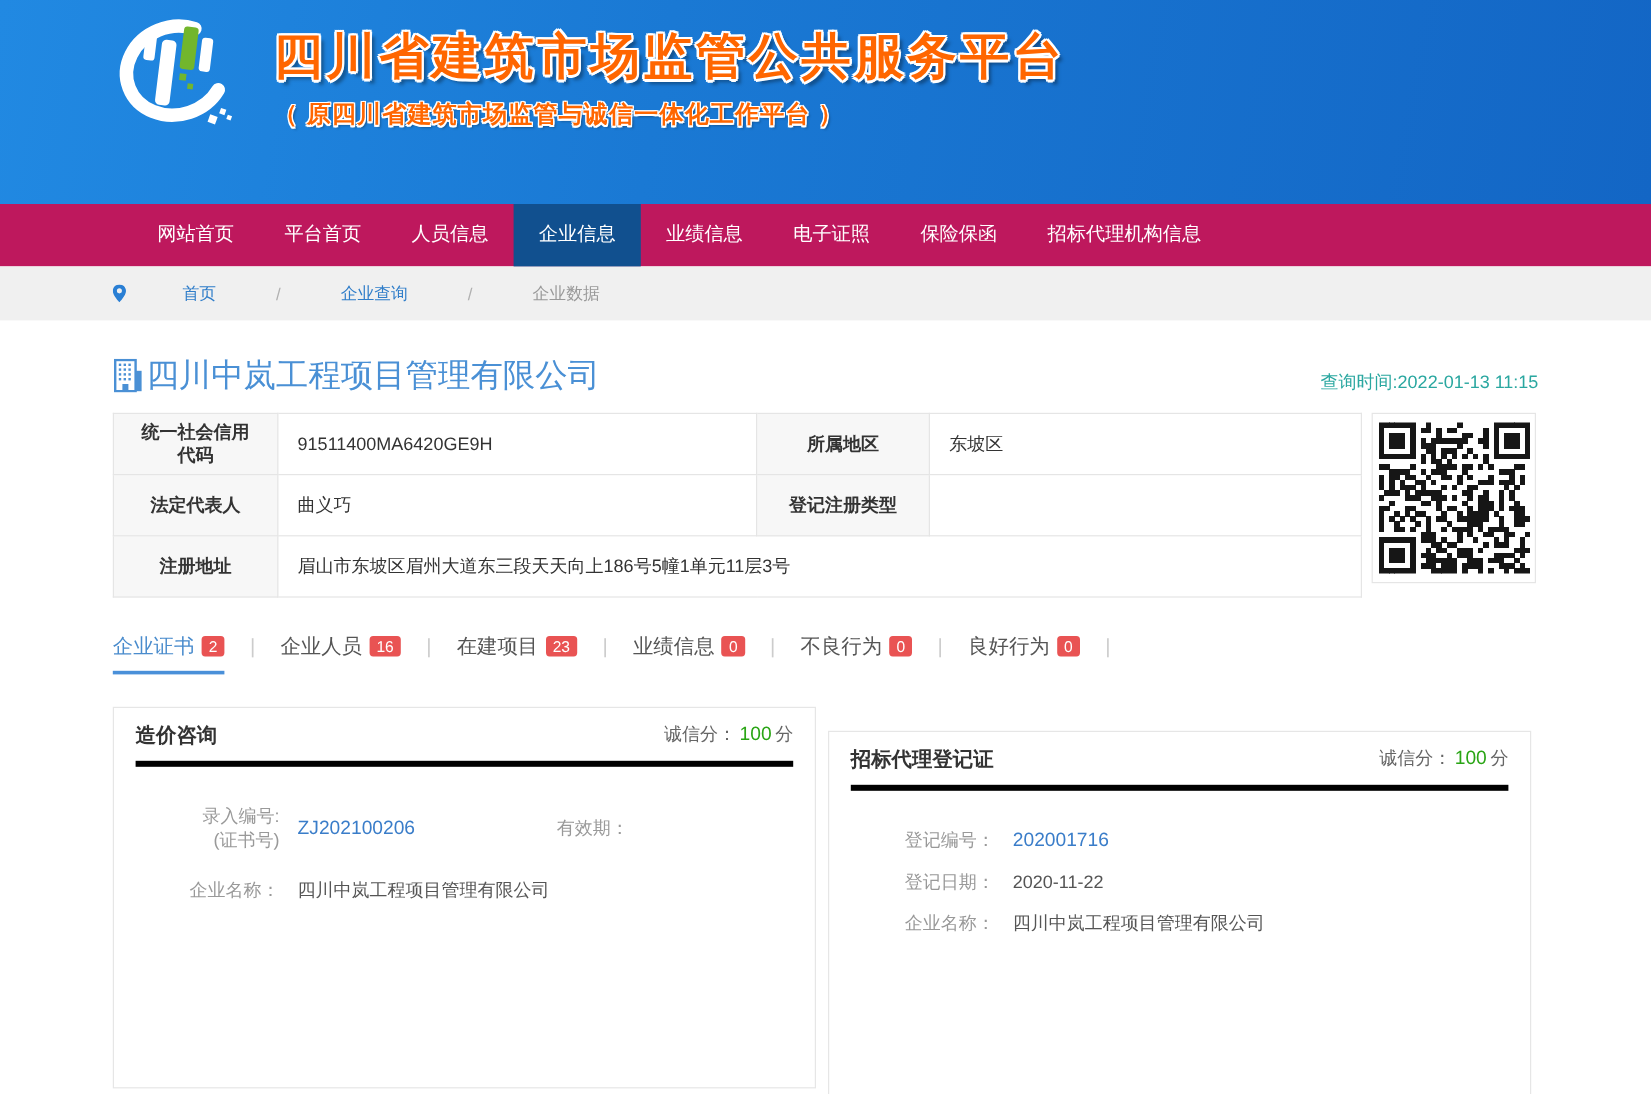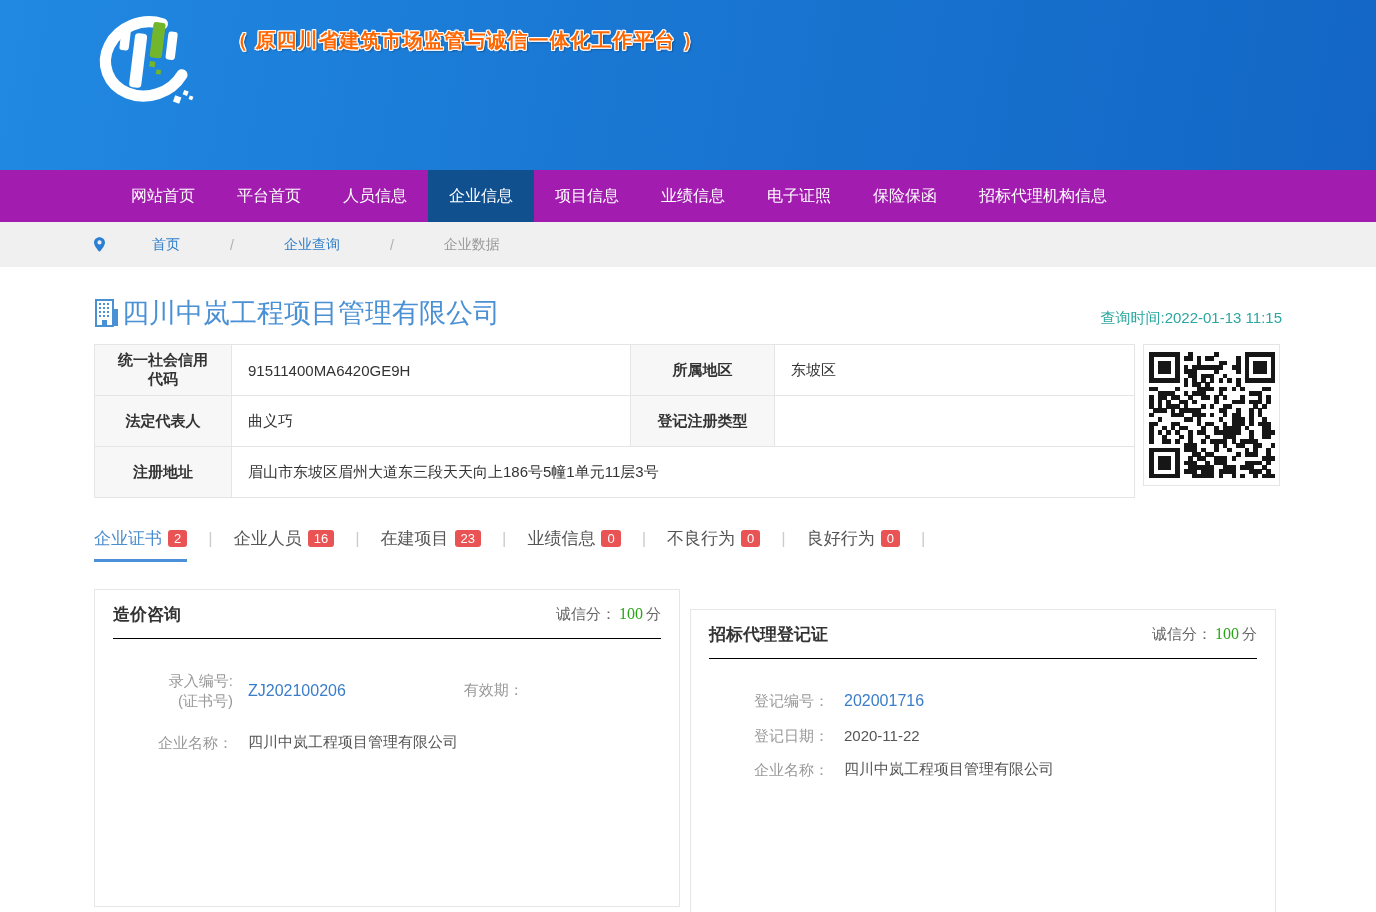--- a/index.html
+++ b/index.html
@@ -14,21 +14,21 @@
   .main-title { font-size:41px; font-weight:bold; color:#ff6600; letter-spacing:3px; white-space:nowrap;
     text-shadow:-2px 0 0 #fff,2px 0 0 #fff,0 -2px 0 #fff,0 2px 0 #fff,
       -1.5px -1.5px 0 #fff,1.5px -1.5px 0 #fff,-1.5px 1.5px 0 #fff,1.5px 1.5px 0 #fff,
       4px 4px 3px rgba(0,0,0,.35); }
   .sub-title { margin-top:7px; font-size:20px; font-weight:bold; color:#ff6600; letter-spacing:1px; white-space:nowrap;
     text-shadow:-1px 0 0 #fff,1px 0 0 #fff,0 -1px 0 #fff,0 1px 0 #fff,
       -1px -1px 0 #fff,1px -1px 0 #fff,-1px 1px 0 #fff,1px 1px 0 #fff,
       2px 2px 2px rgba(0,0,0,.3); }
 
   
-  .nav { background:#a21caf; height:52px;padding-left:32px; }
+  .nav { background:#be185d; height:52px;padding-left:32px; }
   .nav-inner { width:1188px; margin:0 auto; display:flex; }
   .nav-item { color:#fff; font-size:16px; line-height:52px; padding:0 21px; cursor:pointer; white-space:nowrap; }
   .nav-item.active { background:#11508f; }
 
   
   .breadcrumb { background:#f0f0f0; height:45px; }
   .crumb-inner { width:1188px; margin:0 auto; display:flex; align-items:center; height:100%; font-size:14px;gap:41px; }
   .pin { width:11px; height:15px; margin-right:6px; }
   .crumb-link { color:#2f7dc9; cursor:pointer; text-decoration:none; }
   .crumb-sep { color:#b0b0b0; margin:0 9px; }
@@ -53,21 +53,21 @@
   .tabs { margin-top:29px; display:flex; align-items:flex-start; font-size:17px; }
   .tab { display:flex; align-items:center; color:#555; cursor:pointer; padding-bottom:9px; border-bottom:3px solid transparent; }
   .tab.active { color:#4a8ccd; border-bottom-color:#4a90d9; }
   .badge { background:#e95353; color:#fff; font-size:13px; line-height:17px; border-radius:3px; padding:0 6px; margin-left:6px; }
   .tab-sep { color:#ccc; margin:0 21px; padding-top:2px; }
 
   
   .cards { display:flex; margin-top:27px; }
   .card { width:586px; height:318px; border:1px solid #e6e6e6; background:#fff; }
   .card + .card { margin-left:10px;margin-top:20px; }
-  .card-header { margin:0 18px; height:49px; display:flex; justify-content:space-between; align-items:center; border-bottom:1px solid #000000;font-family:Liberation Serif, serif; }
+  .card-header { margin:0 18px; height:49px; display:flex; justify-content:space-between; align-items:center; border-bottom:5px solid #000000; }
   .card-title { font-size:17px; font-weight:bold; color:#333; }
   .score { font-size:15px; color:#666; }
   .score-num { color:#2aa515; font-size:16px; margin:0 3px; }
   .card-body { padding:32px 18px 0 60px; font-size:15px; }
   .frow { display:flex; align-items:center; margin-bottom:23px; }
   .flabel { width:78px; text-align:right; color:#999; line-height:1.3; flex-shrink:0; }
   .fvalue { margin-left:15px; color:#555; }
   .fvalue.link { color:#3a7dc9; cursor:pointer; font-size:16px; }
   .fvalidity { margin-left:118px; color:#999; }
   .rrow { display:flex; align-items:center; margin-bottom:15px; }
@@ -87,32 +87,32 @@
         <rect x="69" y="16" width="13" height="38" rx="3" fill="#72b62c"></rect>
         <rect x="70" y="58" width="6" height="6" fill="#72b62c"></rect>
         <rect x="78" y="66" width="5" height="5" fill="#72b62c"></rect>
         <rect x="86" y="24" width="10" height="30" rx="3" fill="#fff"></rect>
       </g>
       <rect x="96" y="96" width="7" height="7" fill="#fff" transform="rotate(20 99 99)"></rect>
       <rect x="106" y="90" width="5" height="5" fill="#fff" transform="rotate(20 108 92)"></rect>
       <rect x="112" y="96" width="4" height="4" fill="#fff" transform="rotate(20 114 98)"></rect>
     </svg>
     <div class="title-block">
+      <div class="main-title">四川省建筑市场监管公共服务平台</div>
       <div class="sub-title">（ 原四川省建筑市场监管与诚信一体化工作平台 ）</div>
     </div>
   </div>
 </div>
 
 <div class="nav">
   <div class="nav-inner">
     <div class="nav-item">网站首页</div>
     <div class="nav-item">平台首页</div>
     <div class="nav-item">人员信息</div>
     <div class="nav-item active">企业信息</div>
-    <div class="nav-item">项目信息</div>
     <div class="nav-item">业绩信息</div>
     <div class="nav-item">电子证照</div>
     <div class="nav-item">保险保函</div>
     <div class="nav-item">招标代理机构信息</div>
   </div>
 </div>
 
 <div class="breadcrumb">
   <div class="crumb-inner">
     <svg class="pin" viewBox="0 0 12 16">

